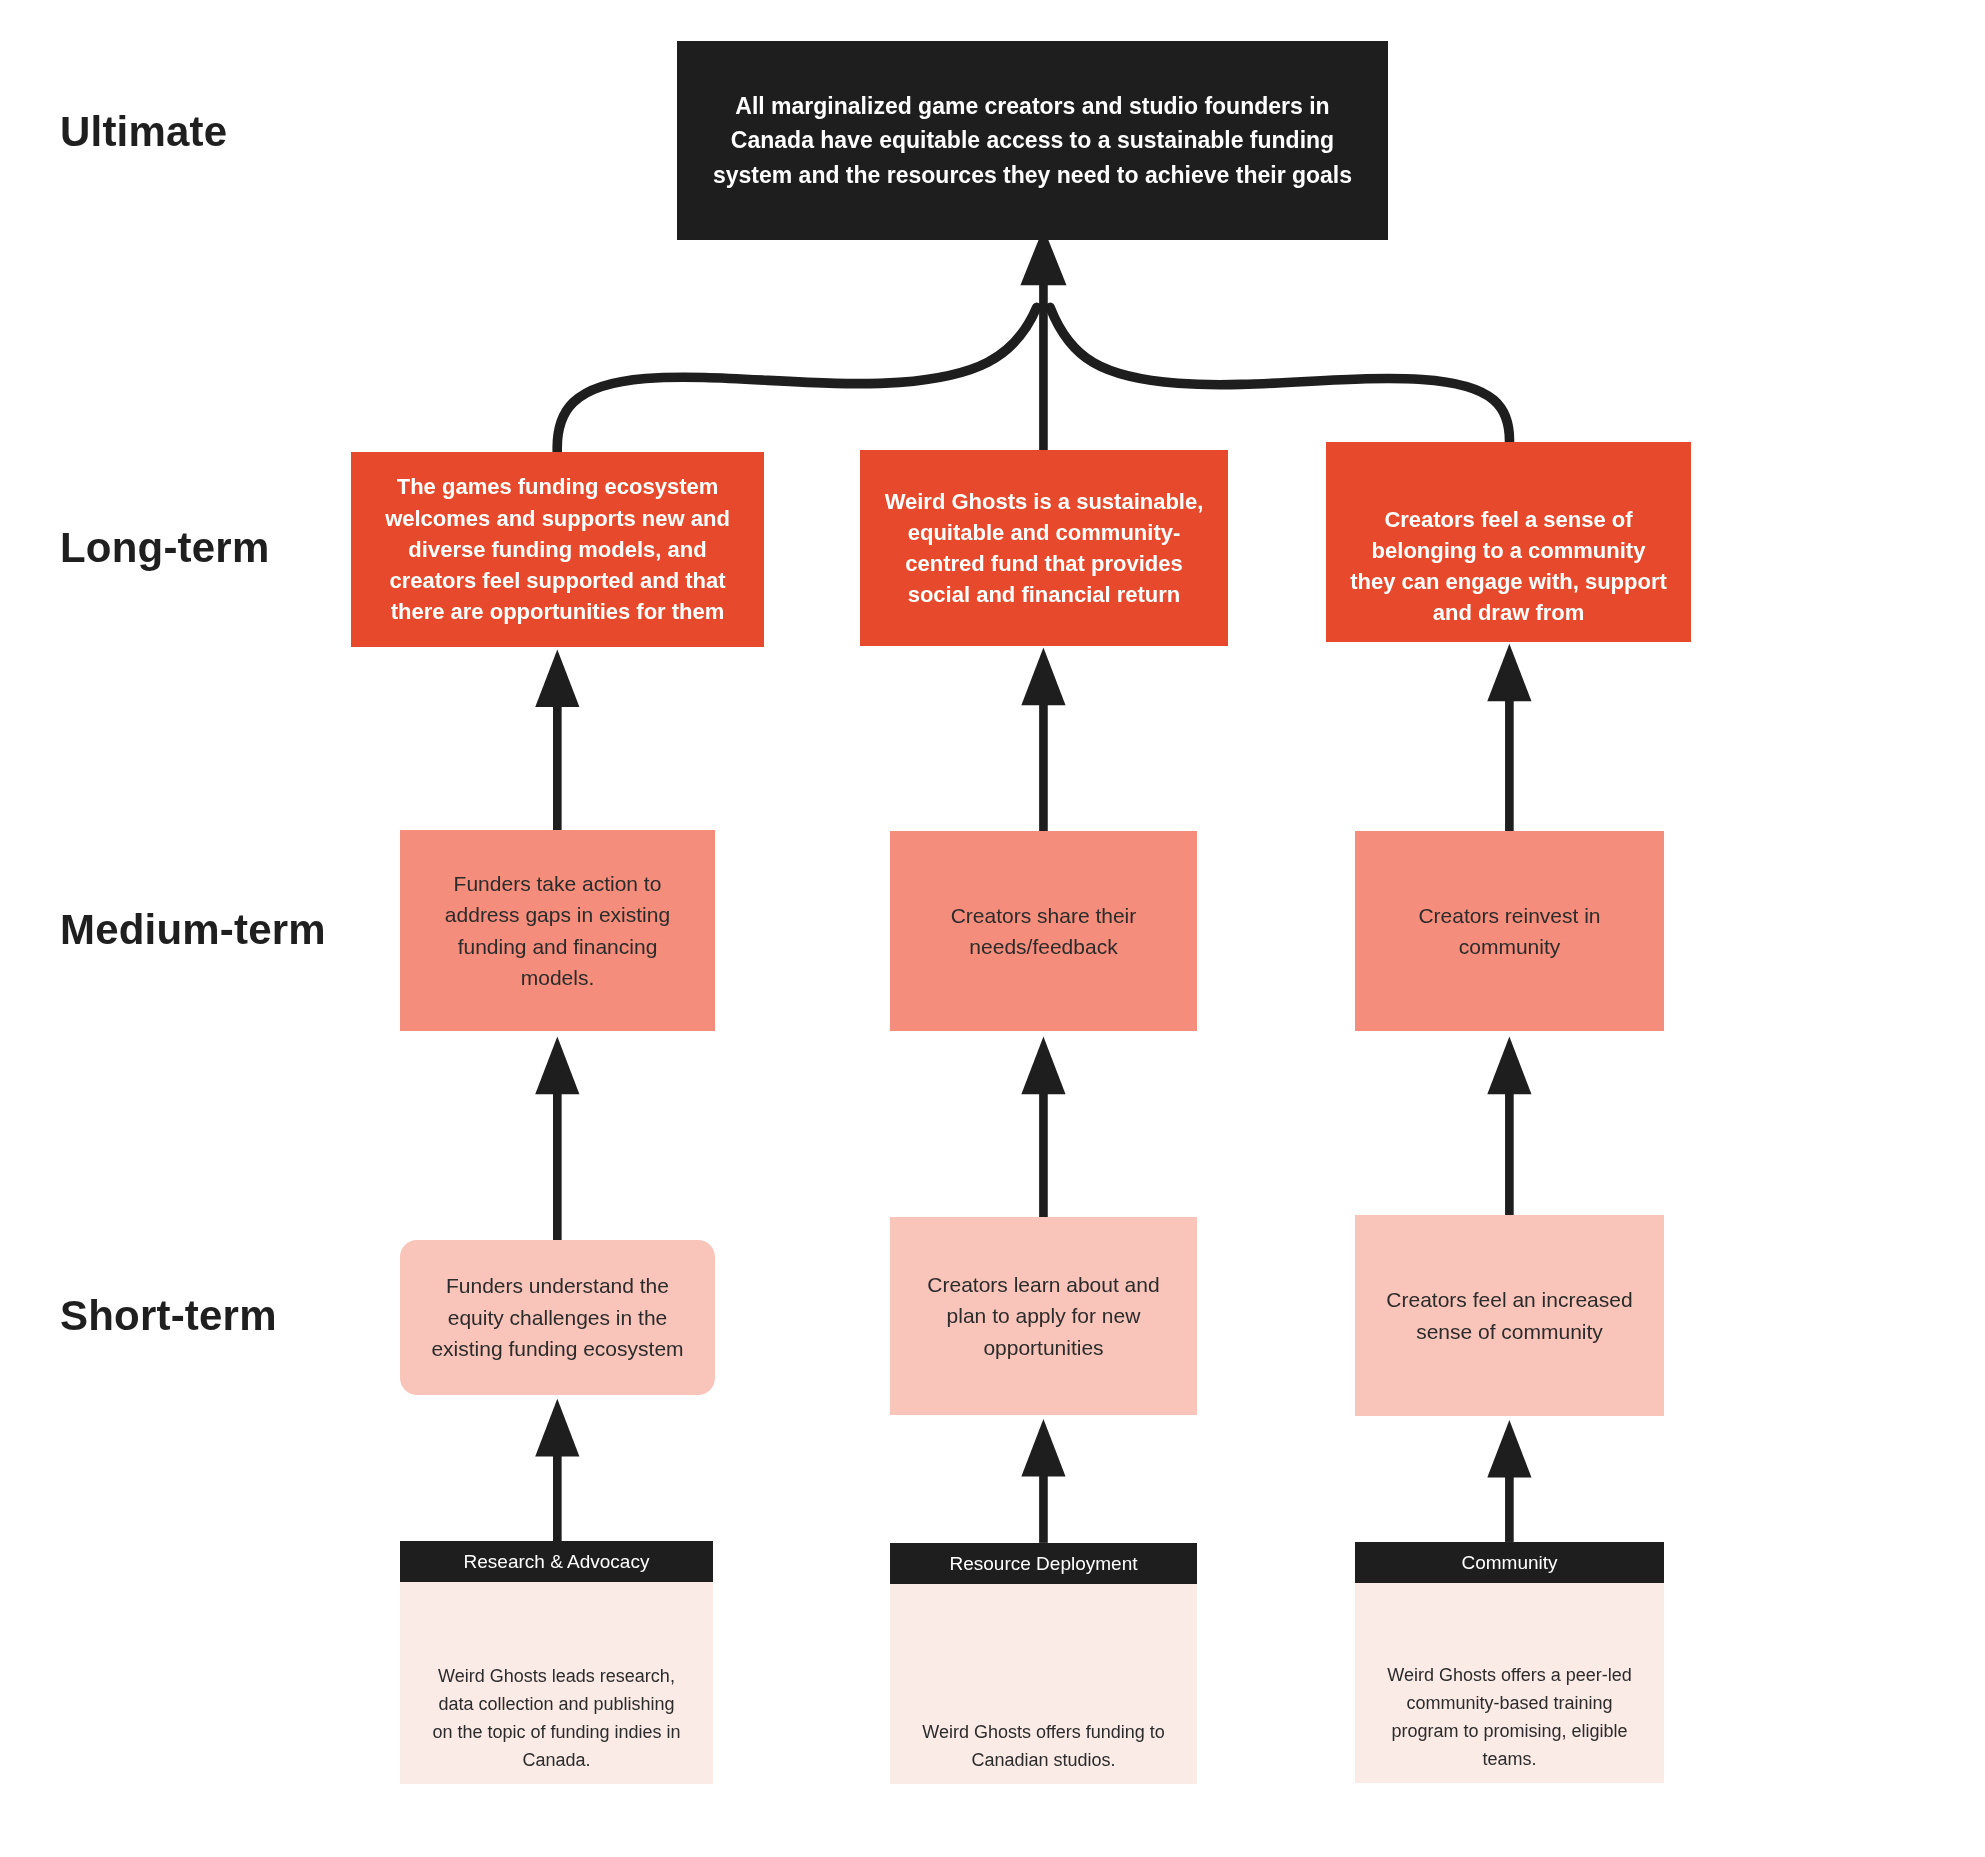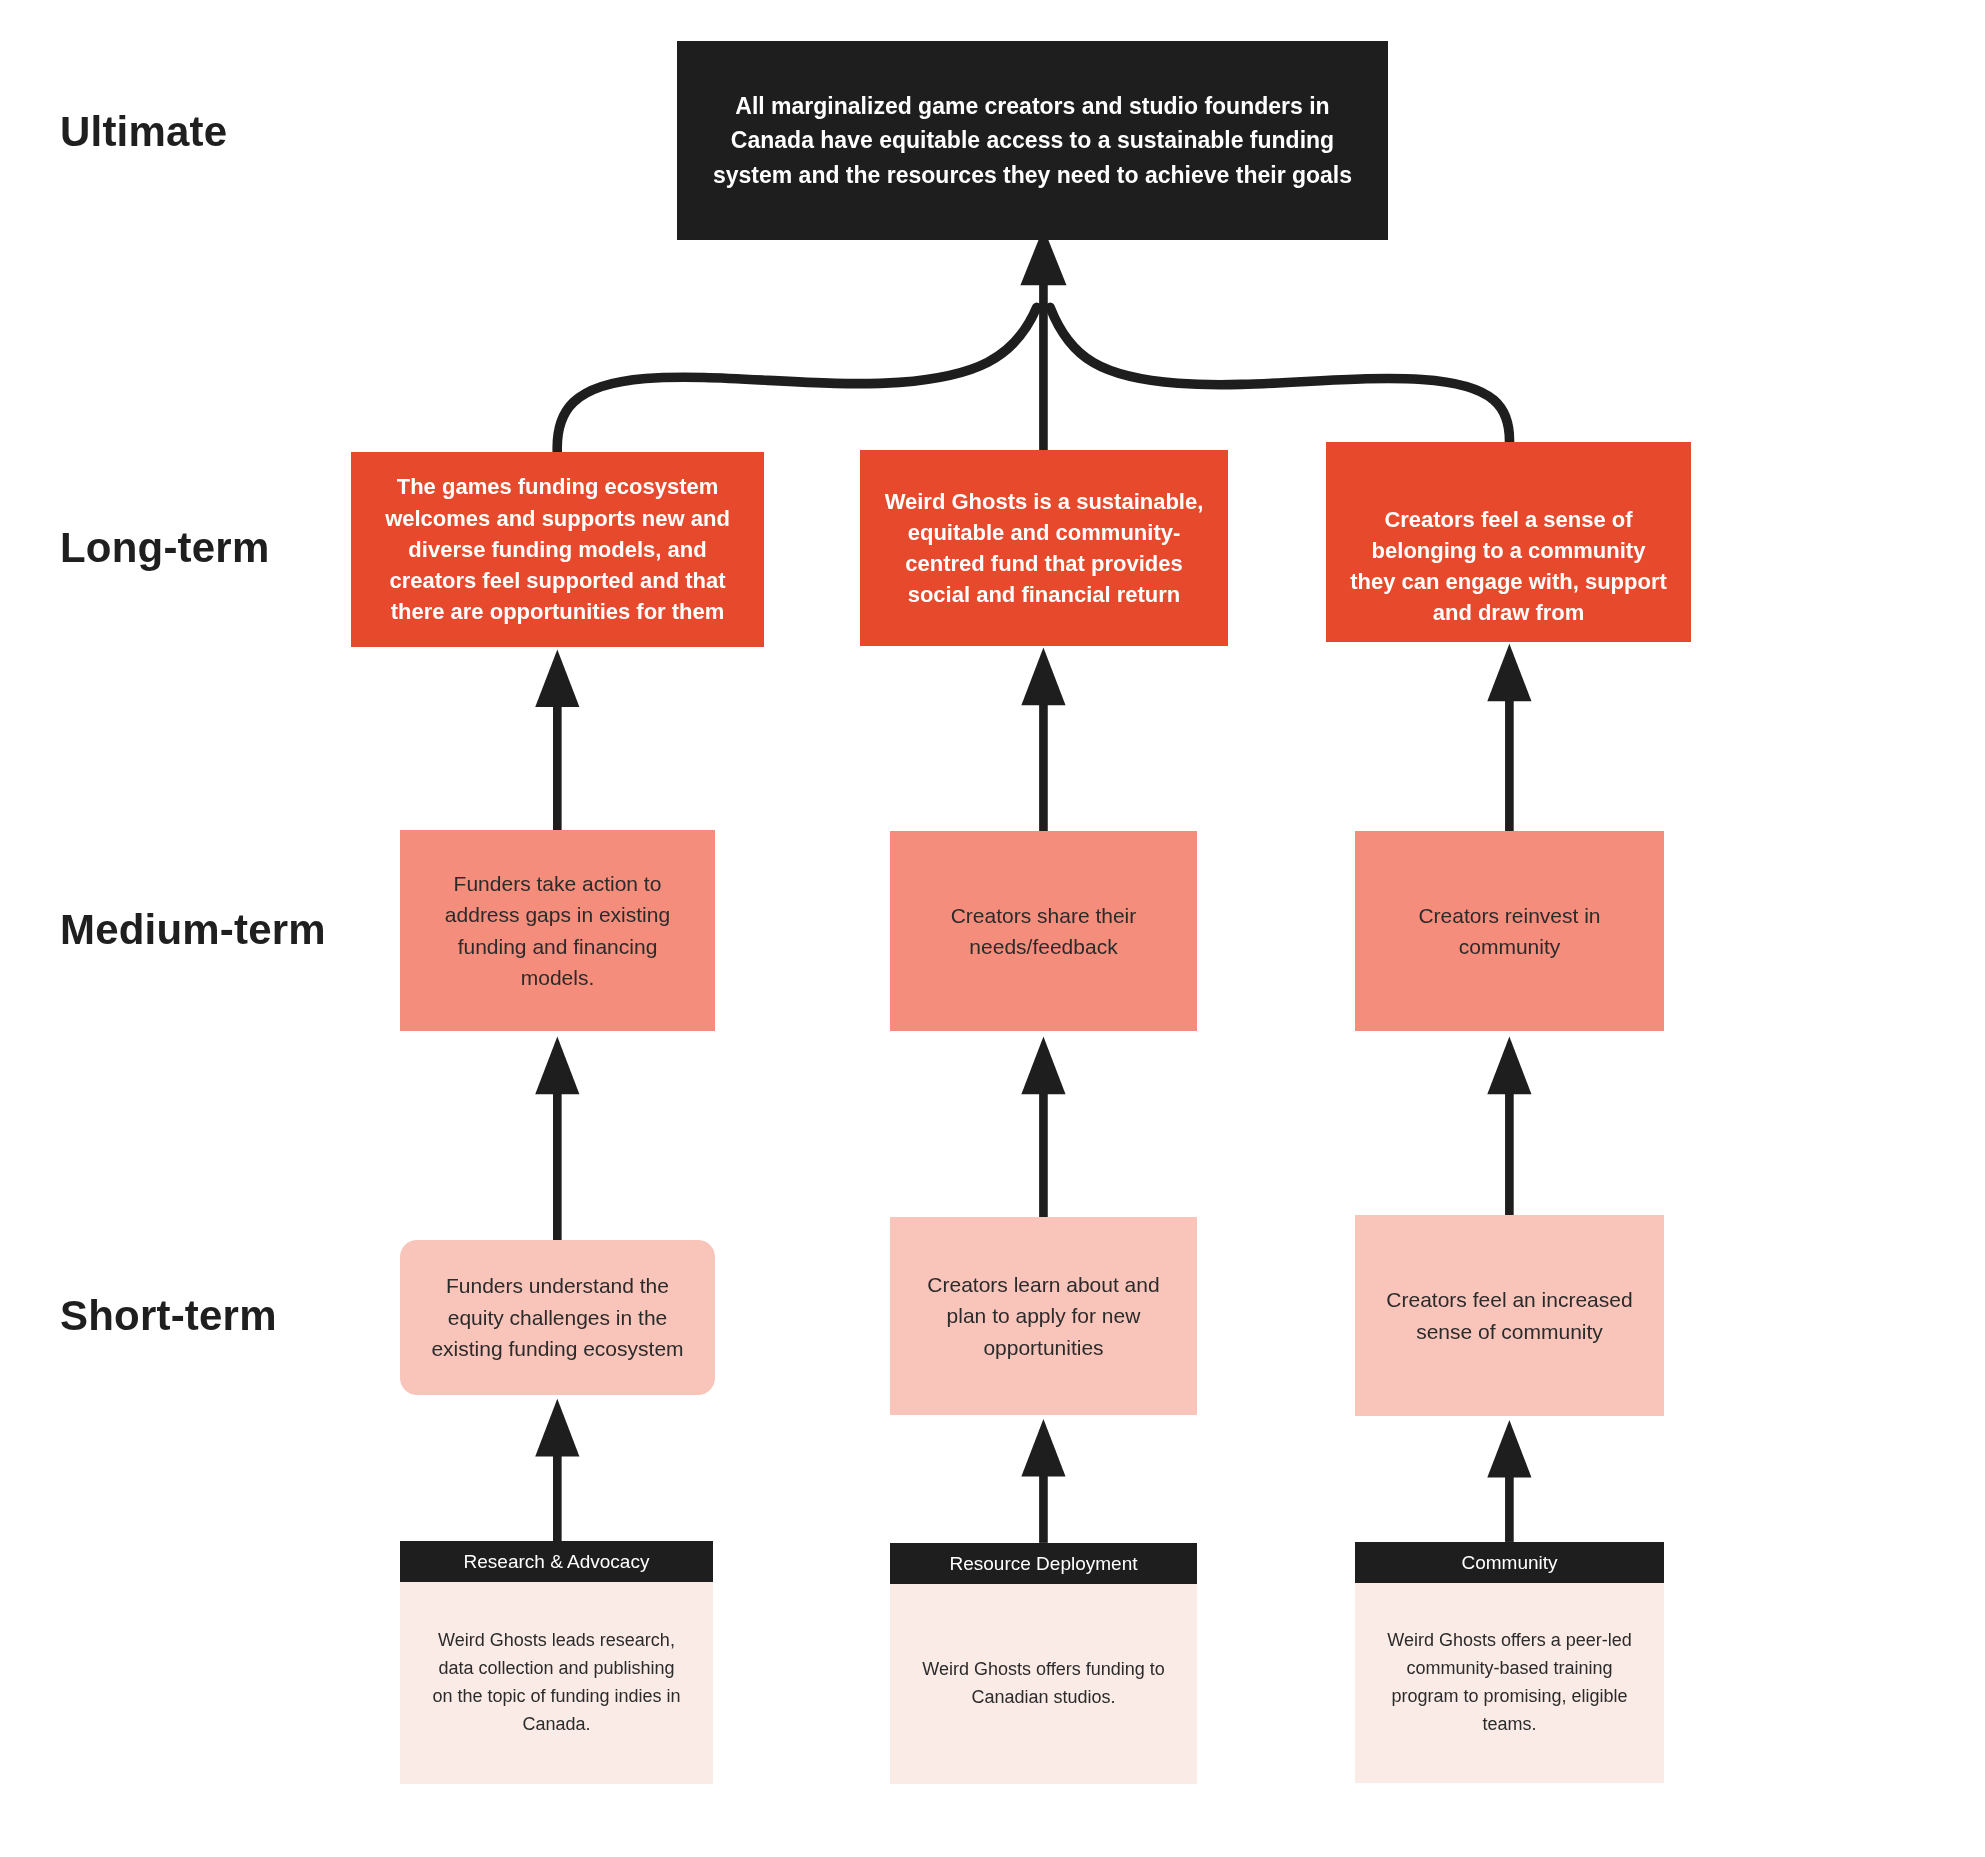--- a/index.html
+++ b/index.html
@@ -75,21 +75,21 @@
     align-items: center;
     justify-content: center;
     text-align: center;
   }
   .activity-body {
     background: #fbebe6;
     color: #2b2b2b;
     font-size: 18px;
     line-height: 1.55;
     display: flex;
-    align-items: center;
+    align-items: flex-end;
     justify-content: center;
     text-align: center;
     padding: 9.6px 7.7px;
     box-sizing: border-box;
   }
   svg.arrows {
     position: absolute;
     left: 0; top: 0;
     width: 1986px; height: 1858px;
     pointer-events: none;

